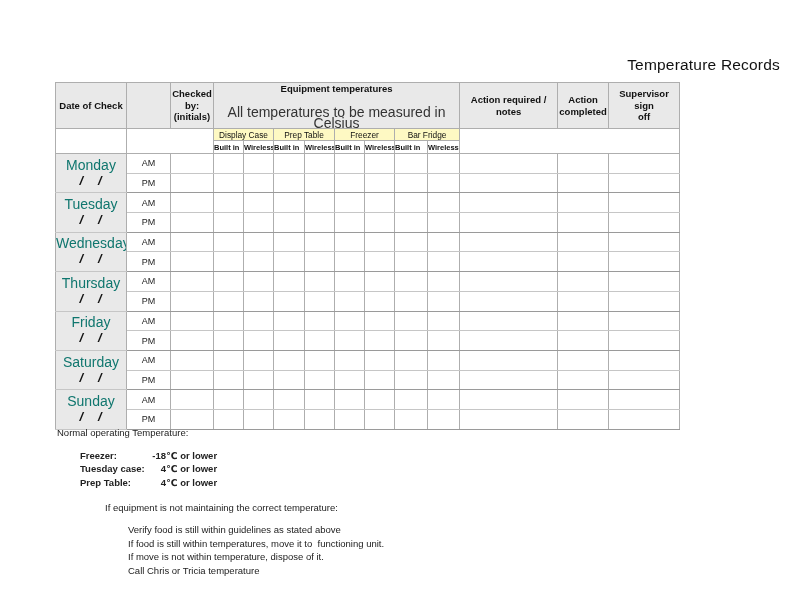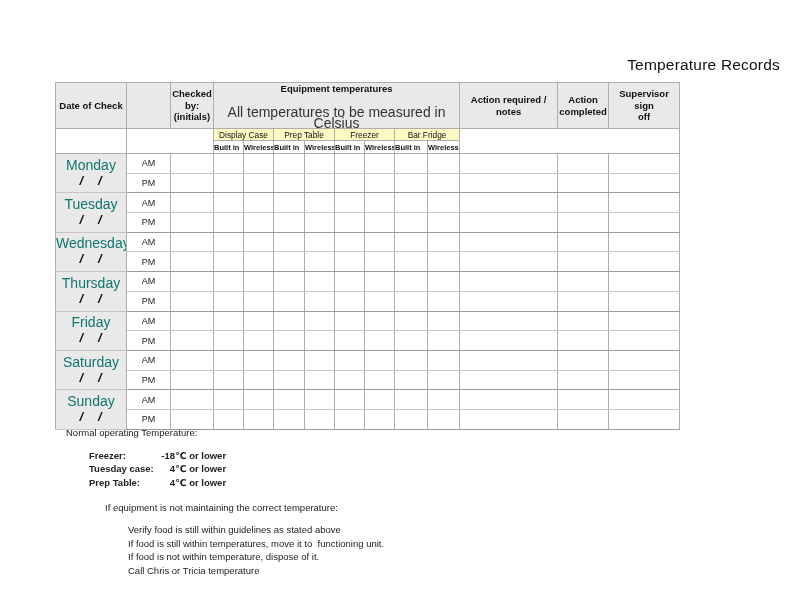--- a/index.html
+++ b/index.html
@@ -39,21 +39,21 @@
   td.daycell {
     background:#e9e9e9; text-align:center; vertical-align:middle;
     border-color:#9e9e9e;
   }
   .dayname  { font-size:14px; font-weight:normal; line-height:15px; color:#0f766e; }
   .dateslots{ font-size:13px; font-weight:bold; font-style:italic;
               white-space:pre; line-height:16px; letter-spacing:1px; color:#111; }
   td.ampm { font-size:9px; color:#222; text-align:center; vertical-align:middle; }
   .fsec { position:absolute; left:57px; font-size:9.5px; color:#222; }
   .fsec .fhead { white-space:pre-wrap; }
-  #normal-section { top:427px;margin-left:9px; }
+  #normal-section { top:427px; }
   #normal-section .fhead { margin-bottom:11px; }
   .trow { display:flex; margin-left:23px; line-height:13.4px;font-weight:bold; }
   .tlabel { width:70px; }
   .tnum { width:16px; text-align:right; white-space:pre; }
   #warning-section { top:502px;margin-left:48px; }
   #warning-section .fhead { margin-bottom:10px; }
   .witem { margin-left:23px; line-height:13.5px; white-space:pre-wrap; }
 </style>
 </head>
 <body>
@@ -374,17 +374,17 @@
       <span class="tlabel">Prep Table:</span>
         <span class="tnum">4</span>
         <span class="tsuf">℃ or lower</span>
     </div>
   </div>
 
   <div class="fsec" id="warning-section">
     <div class="fhead">If equipment is not maintaining the correct temperature:</div>
     <div class="witem">Verify food is still within guidelines as stated above</div>
     <div class="witem">If food is still within temperatures, move it to  functioning unit.</div>
-    <div class="witem">If food is not within temperature, dispose of it.</div>
+    <div class="witem">If move is not within temperature, dispose of it.</div>
     <div class="witem">Call Chris or Tricia temperature</div>
   </div>
 
 </div>
 
 </body></html>

